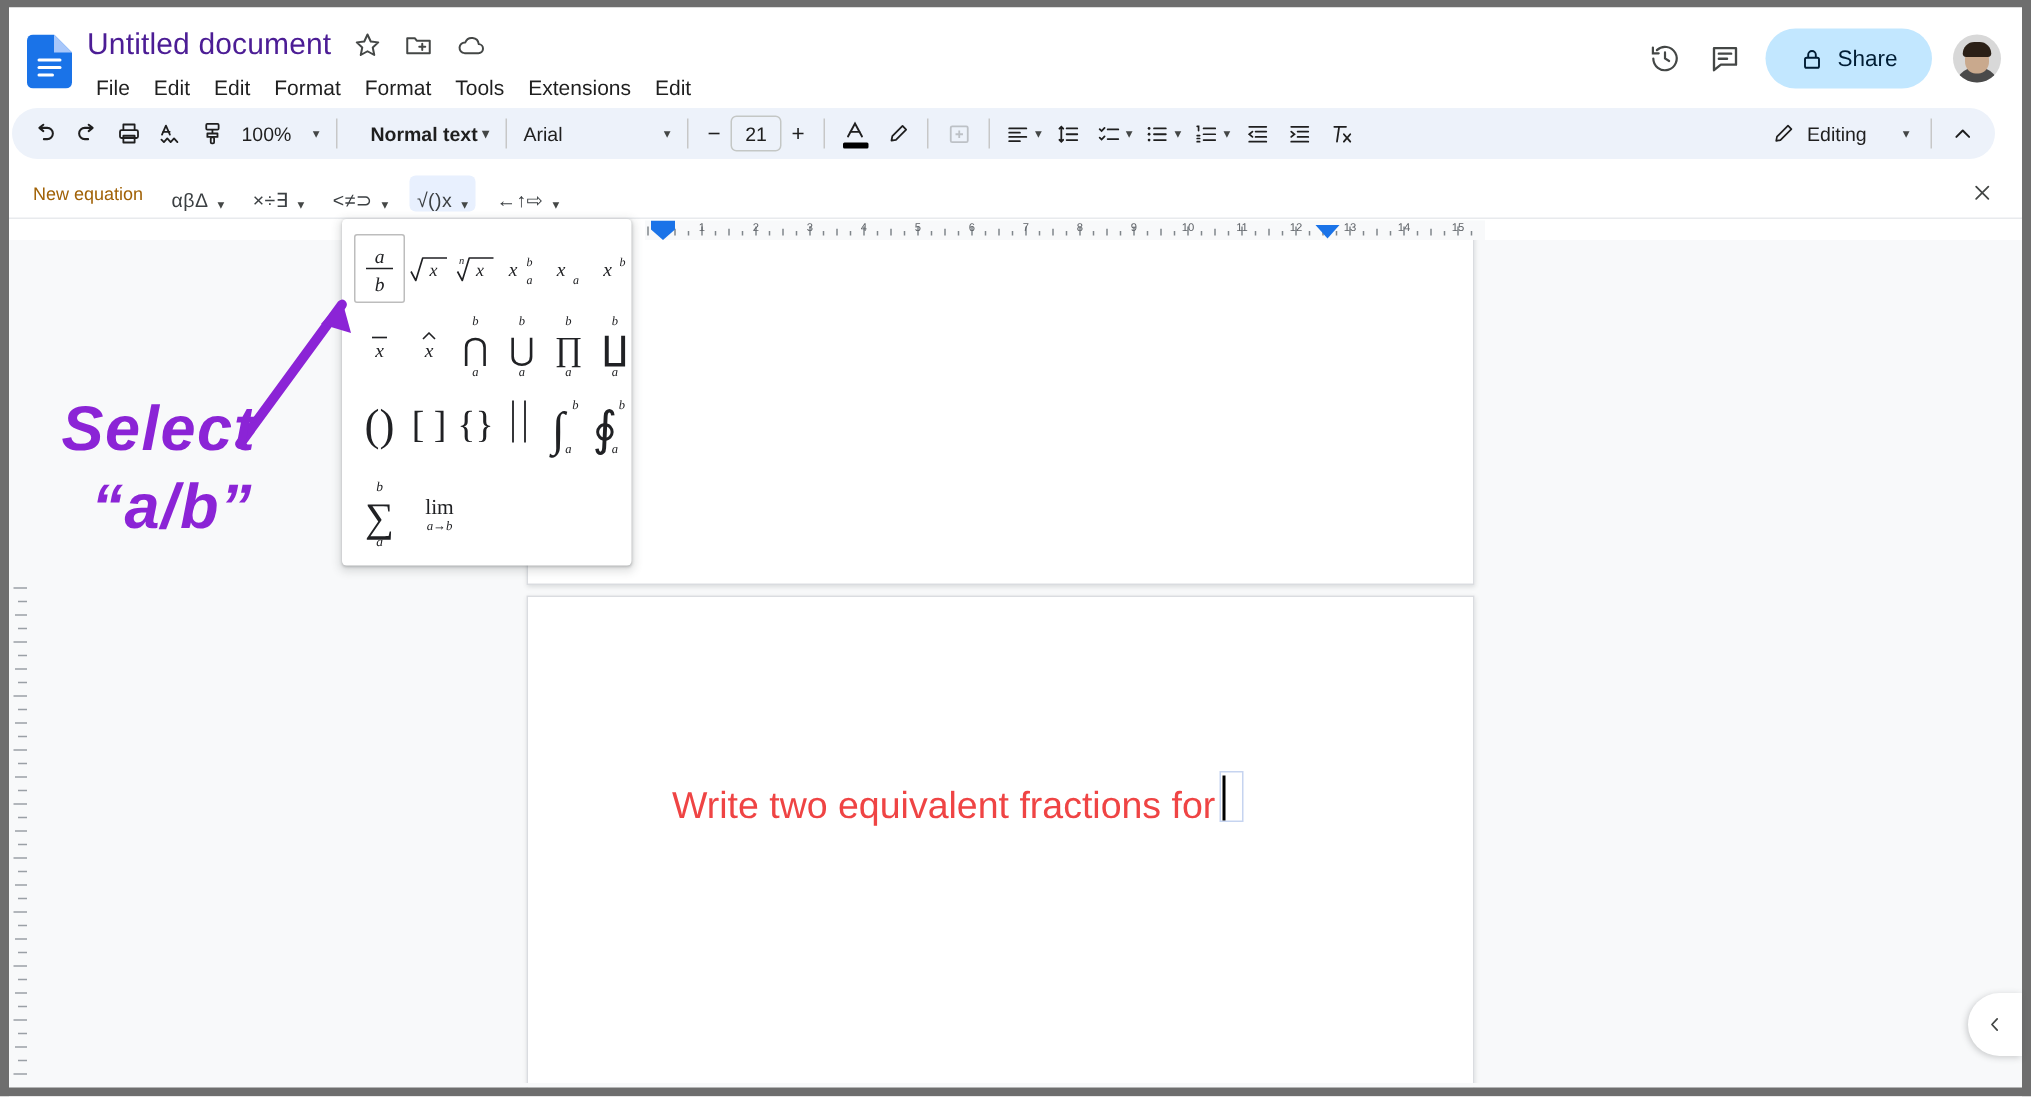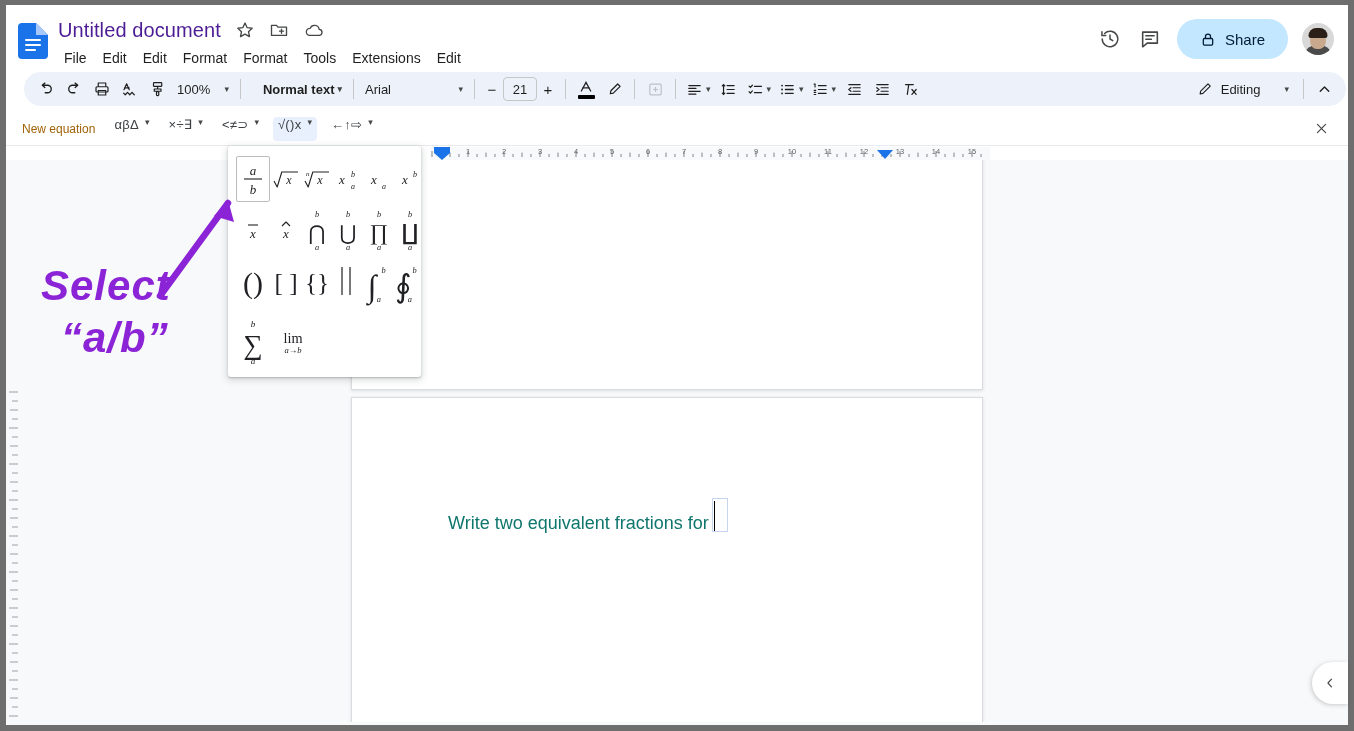--- a/index.html
+++ b/index.html
@@ -81,21 +81,21 @@
     background:#2b2017;
   }
   .avatar .body {
     position:absolute; left:50%; bottom:-4px; transform:translateX(-50%);
     width:30px; height:14px; border-radius:14px 14px 0 0;
     background:#4a4a4a;
   }
 
   
   .toolbar {
-    position:absolute; top:72px; left:24px; width:1322px; height:34px;
+    position:absolute; top:72px; left:8px; width:1322px; height:34px;
     background:#edf2fa; border-radius:17px;
     display:flex; align-items:center; padding:0 8px;
   }
   .tb-btn {
     height:28px; min-width:28px; padding:0 4px;
     display:flex; align-items:center; justify-content:center;
     border-radius:4px; cursor:pointer; color:#1f1f1f;
     font-size:13px; flex-shrink:0;
   }
   .tb-btn.dim { color:#bdc1c6; }
@@ -130,21 +130,21 @@
   .eqbar {
     position:absolute; top:112px; left:6px; width:1342px; height:34px;
     background:#ffffff; display:flex; align-items:center;
     border-bottom:1px solid #e8eaed;
   }
   .eq-label {
     font-size:12px; color:#a16207; margin-left:16px; margin-right:14px;
     white-space:nowrap;
   }
   .eq-btn {
-    display:flex; align-items:flex-start; gap:3px;
+    display:flex; align-items:flex-end; gap:3px;
     height:24px; padding:0 5px; border-radius:4px;
     cursor:pointer; font-size:13px; color:#3c4043;
     margin-right:9px; white-space:nowrap;
   }
   .eq-btn.active { background:#e8f0fe; }
   .eq-glyph { font-size:13px; letter-spacing:.3px; }
   .eq-close {
     position:absolute; right:16px; top:50%; transform:translateY(-50%);
     width:22px; height:22px; display:flex; align-items:center;
     justify-content:center; color:#444746; font-size:16px; cursor:pointer;
@@ -170,22 +170,22 @@
 
   .page {
     position:absolute; background:#ffffff;
     border:1px solid #dadce0;
     box-shadow:0 1px 3px rgba(60,64,67,.15);
   }
   .page-1 { left:345px; top:-5px; width:632px; height:235px; }
   .page-2 { left:345px; top:237px; width:632px; height:360px; }
 
   .doc-text {
-    position:absolute; left:96px; top:100px;
-    font-size:18px; color:#0f766e; line-height:1.3;
+    position:absolute; left:96px; top:116px;
+    font-size:25px; color:#ef4444; line-height:1.3;
     white-space:nowrap;
     font-family:"Liberation Sans", sans-serif;
   }
   .eq-placeholder {
     display:inline-block; vertical-align:-3px;
     width:16px; height:34px;
     border:1px solid #c6d4f0; background:#ffffff;
     position:relative; margin-left:3px;
   }
   .eq-caret {

